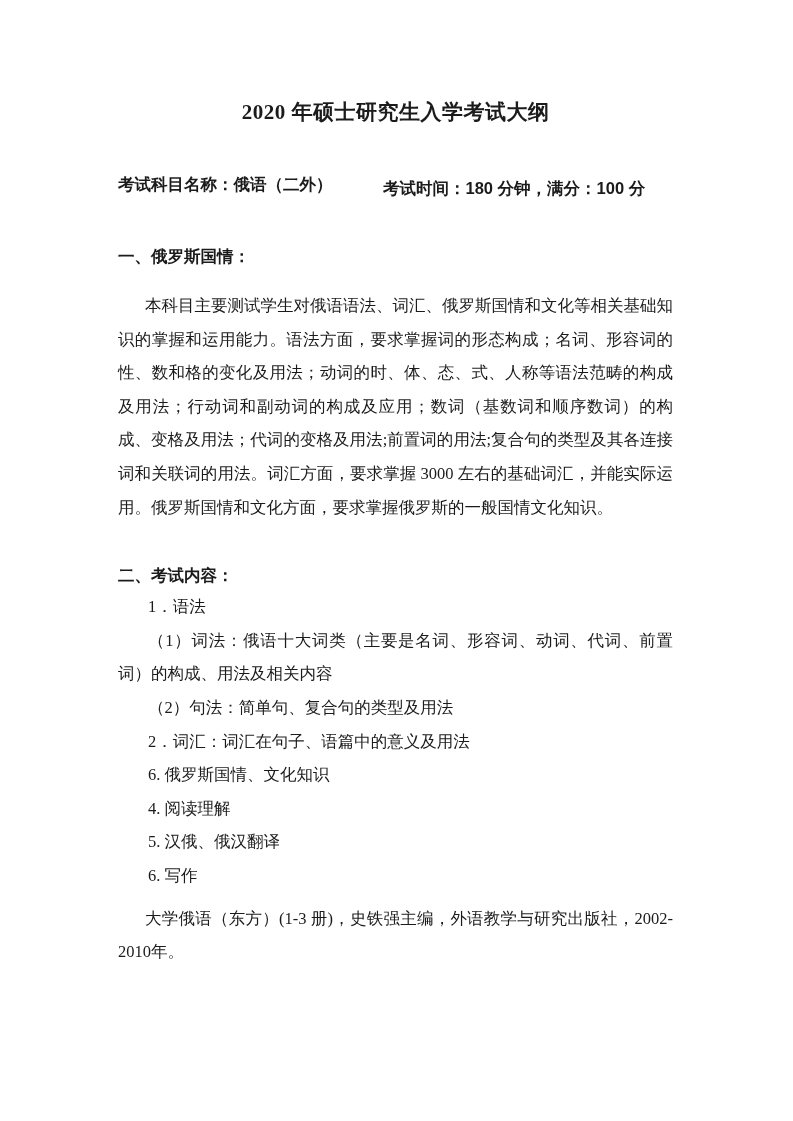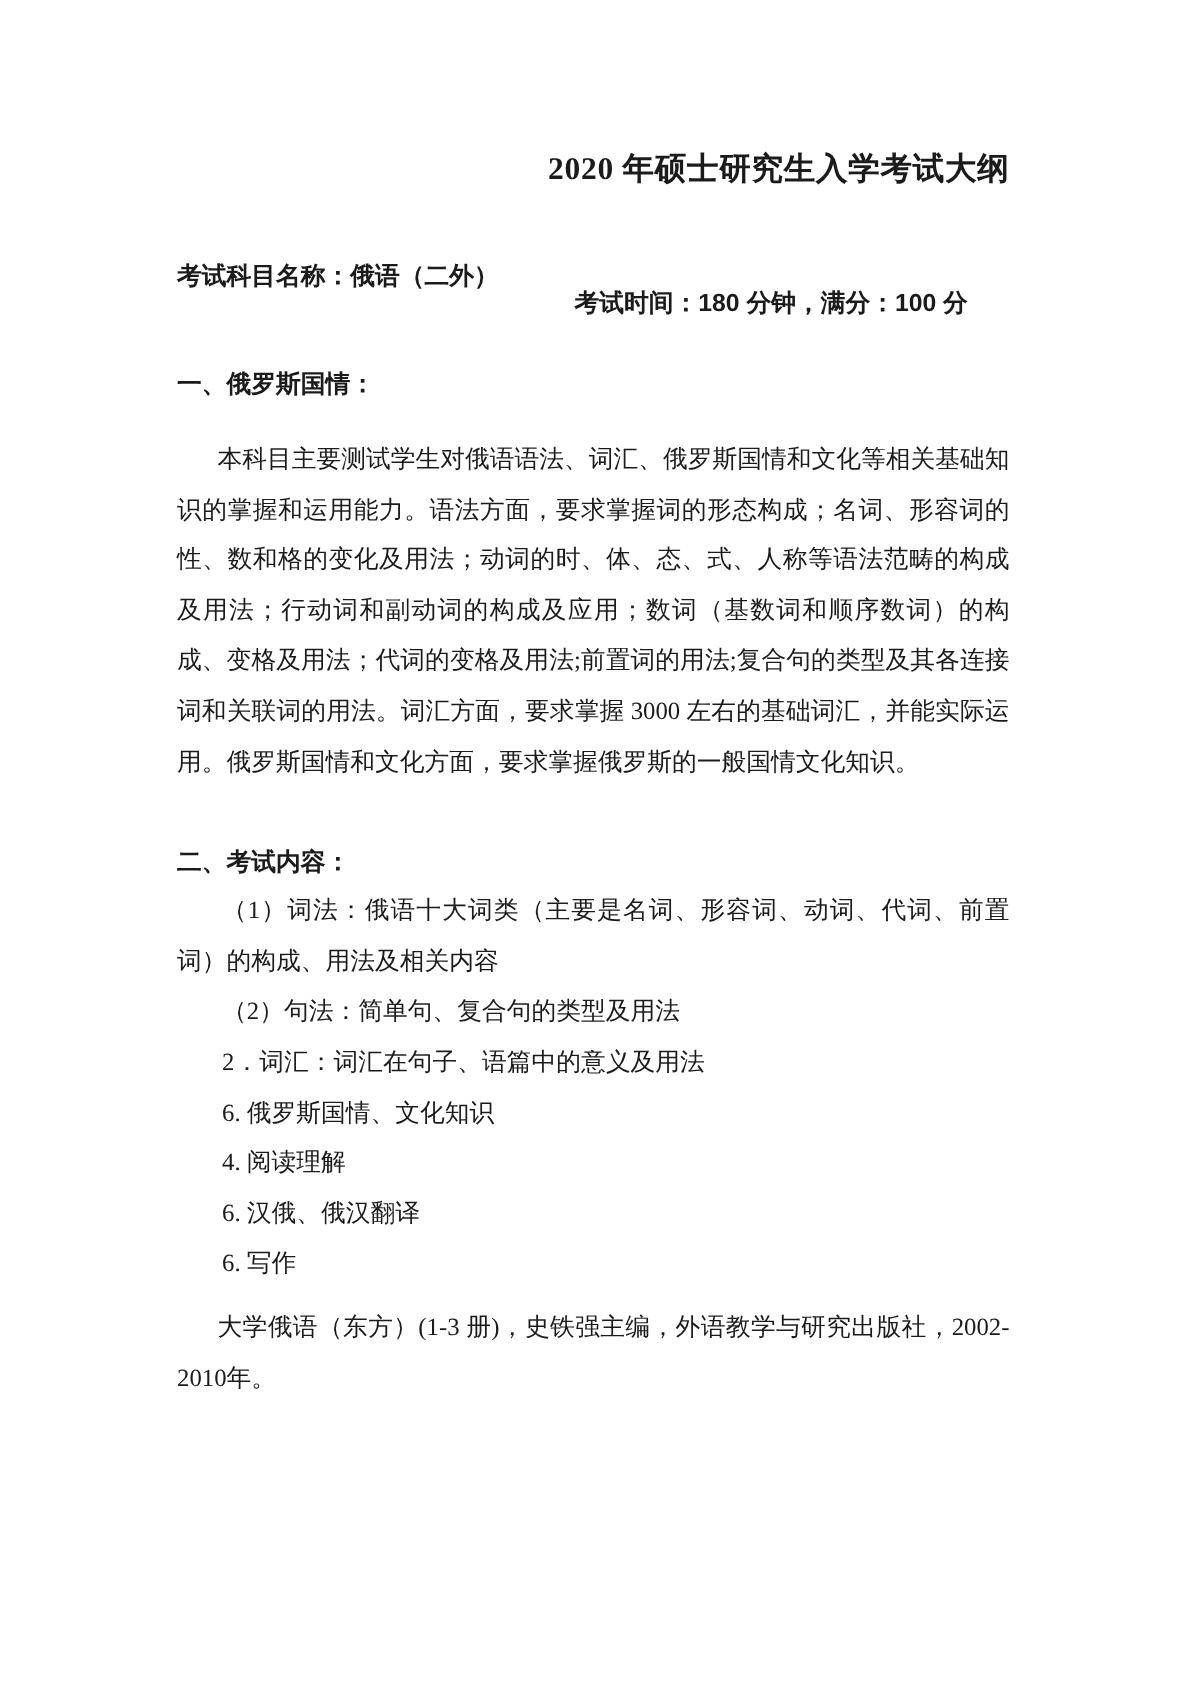--- a/index.html
+++ b/index.html
@@ -12,40 +12,40 @@
     font-family:"Liberation Serif","DejaVu Serif",serif;
   }
   .content {
     position:absolute;
     left:118px;
     width:555px;
     top:0;
   }
   .doc-title {
     margin-top:96px;
-    text-align:right;
+    text-align:center;
     font-size:21px;
     line-height:32px;
     font-weight:bold;
     letter-spacing:0.5px;
     font-family:"Liberation Serif","DejaVu Serif",serif;
   }
   .meta {
     position:relative;
     margin-top:45px;
     height:22px;
     line-height:22px;
     font-size:16.5px;
     font-weight:bold;
     font-family:"Liberation Sans","DejaVu Sans",sans-serif;
   }
   .meta-time {
     position:absolute;
     left:265px;
-    top:18px;
+    top:4px;
     white-space:nowrap;
     text-align:center;
   }
   .sec-heading {
     font-size:16.5px;
     line-height:22px;
     font-weight:bold;
     font-family:"Liberation Sans","DejaVu Sans",sans-serif;
     margin:0;
   }
@@ -83,26 +83,27 @@
       <span class="meta-time">考试时间：180 分钟，满分：100 分</span>
     </div>
 
     <p class="sec-heading h-req">一、俄罗斯国情：</p>
 
     <p class="body-para p-req">本科目主要测试学生对俄语语法、词汇、俄罗斯国情和文化等相关基础知识的掌握和运用能力。语法方面，要求掌握词的形态构成；名词、形容词的性、数和格的变化及用法；动词的时、体、态、式、人称等语法范畴的构成及用法；行动词和副动词的构成及应用；数词（基数词和顺序数词）的构成、变格及用法；代词的变格及用法;前置词的用法;复合句的类型及其各连接词和关联词的用法。词汇方面，要求掌握 3000 左右的基础词汇，并能实际运用。俄罗斯国情和文化方面，要求掌握俄罗斯的一般国情文化知识。</p>
 
     <p class="sec-heading h-cont">二、考试内容：</p>
 
     <div class="item-list">
+      <p class="item">1．语法</p>
       <p class="item">（1）词法：俄语十大词类（主要是名词、形容词、动词、代词、前置词）的构成、用法及相关内容</p>
       <p class="item">（2）句法：简单句、复合句的类型及用法</p>
       <p class="item">2．词汇：词汇在句子、语篇中的意义及用法</p>
       <p class="item">6. 俄罗斯国情、文化知识</p>
       <p class="item">4. 阅读理解</p>
-      <p class="item">6. 汉俄、俄汉翻译</p>
+      <p class="item">5. 汉俄、俄汉翻译</p>
       <p class="item">6. 写作</p>
     </div>
 
 
     <p class="body-para p-ref">大学俄语（东方）(1-3 册)，史铁强主编，外语教学与研究出版社，2002-2010年。</p>
 
   </div>
 </div>
 
 </body></html>

